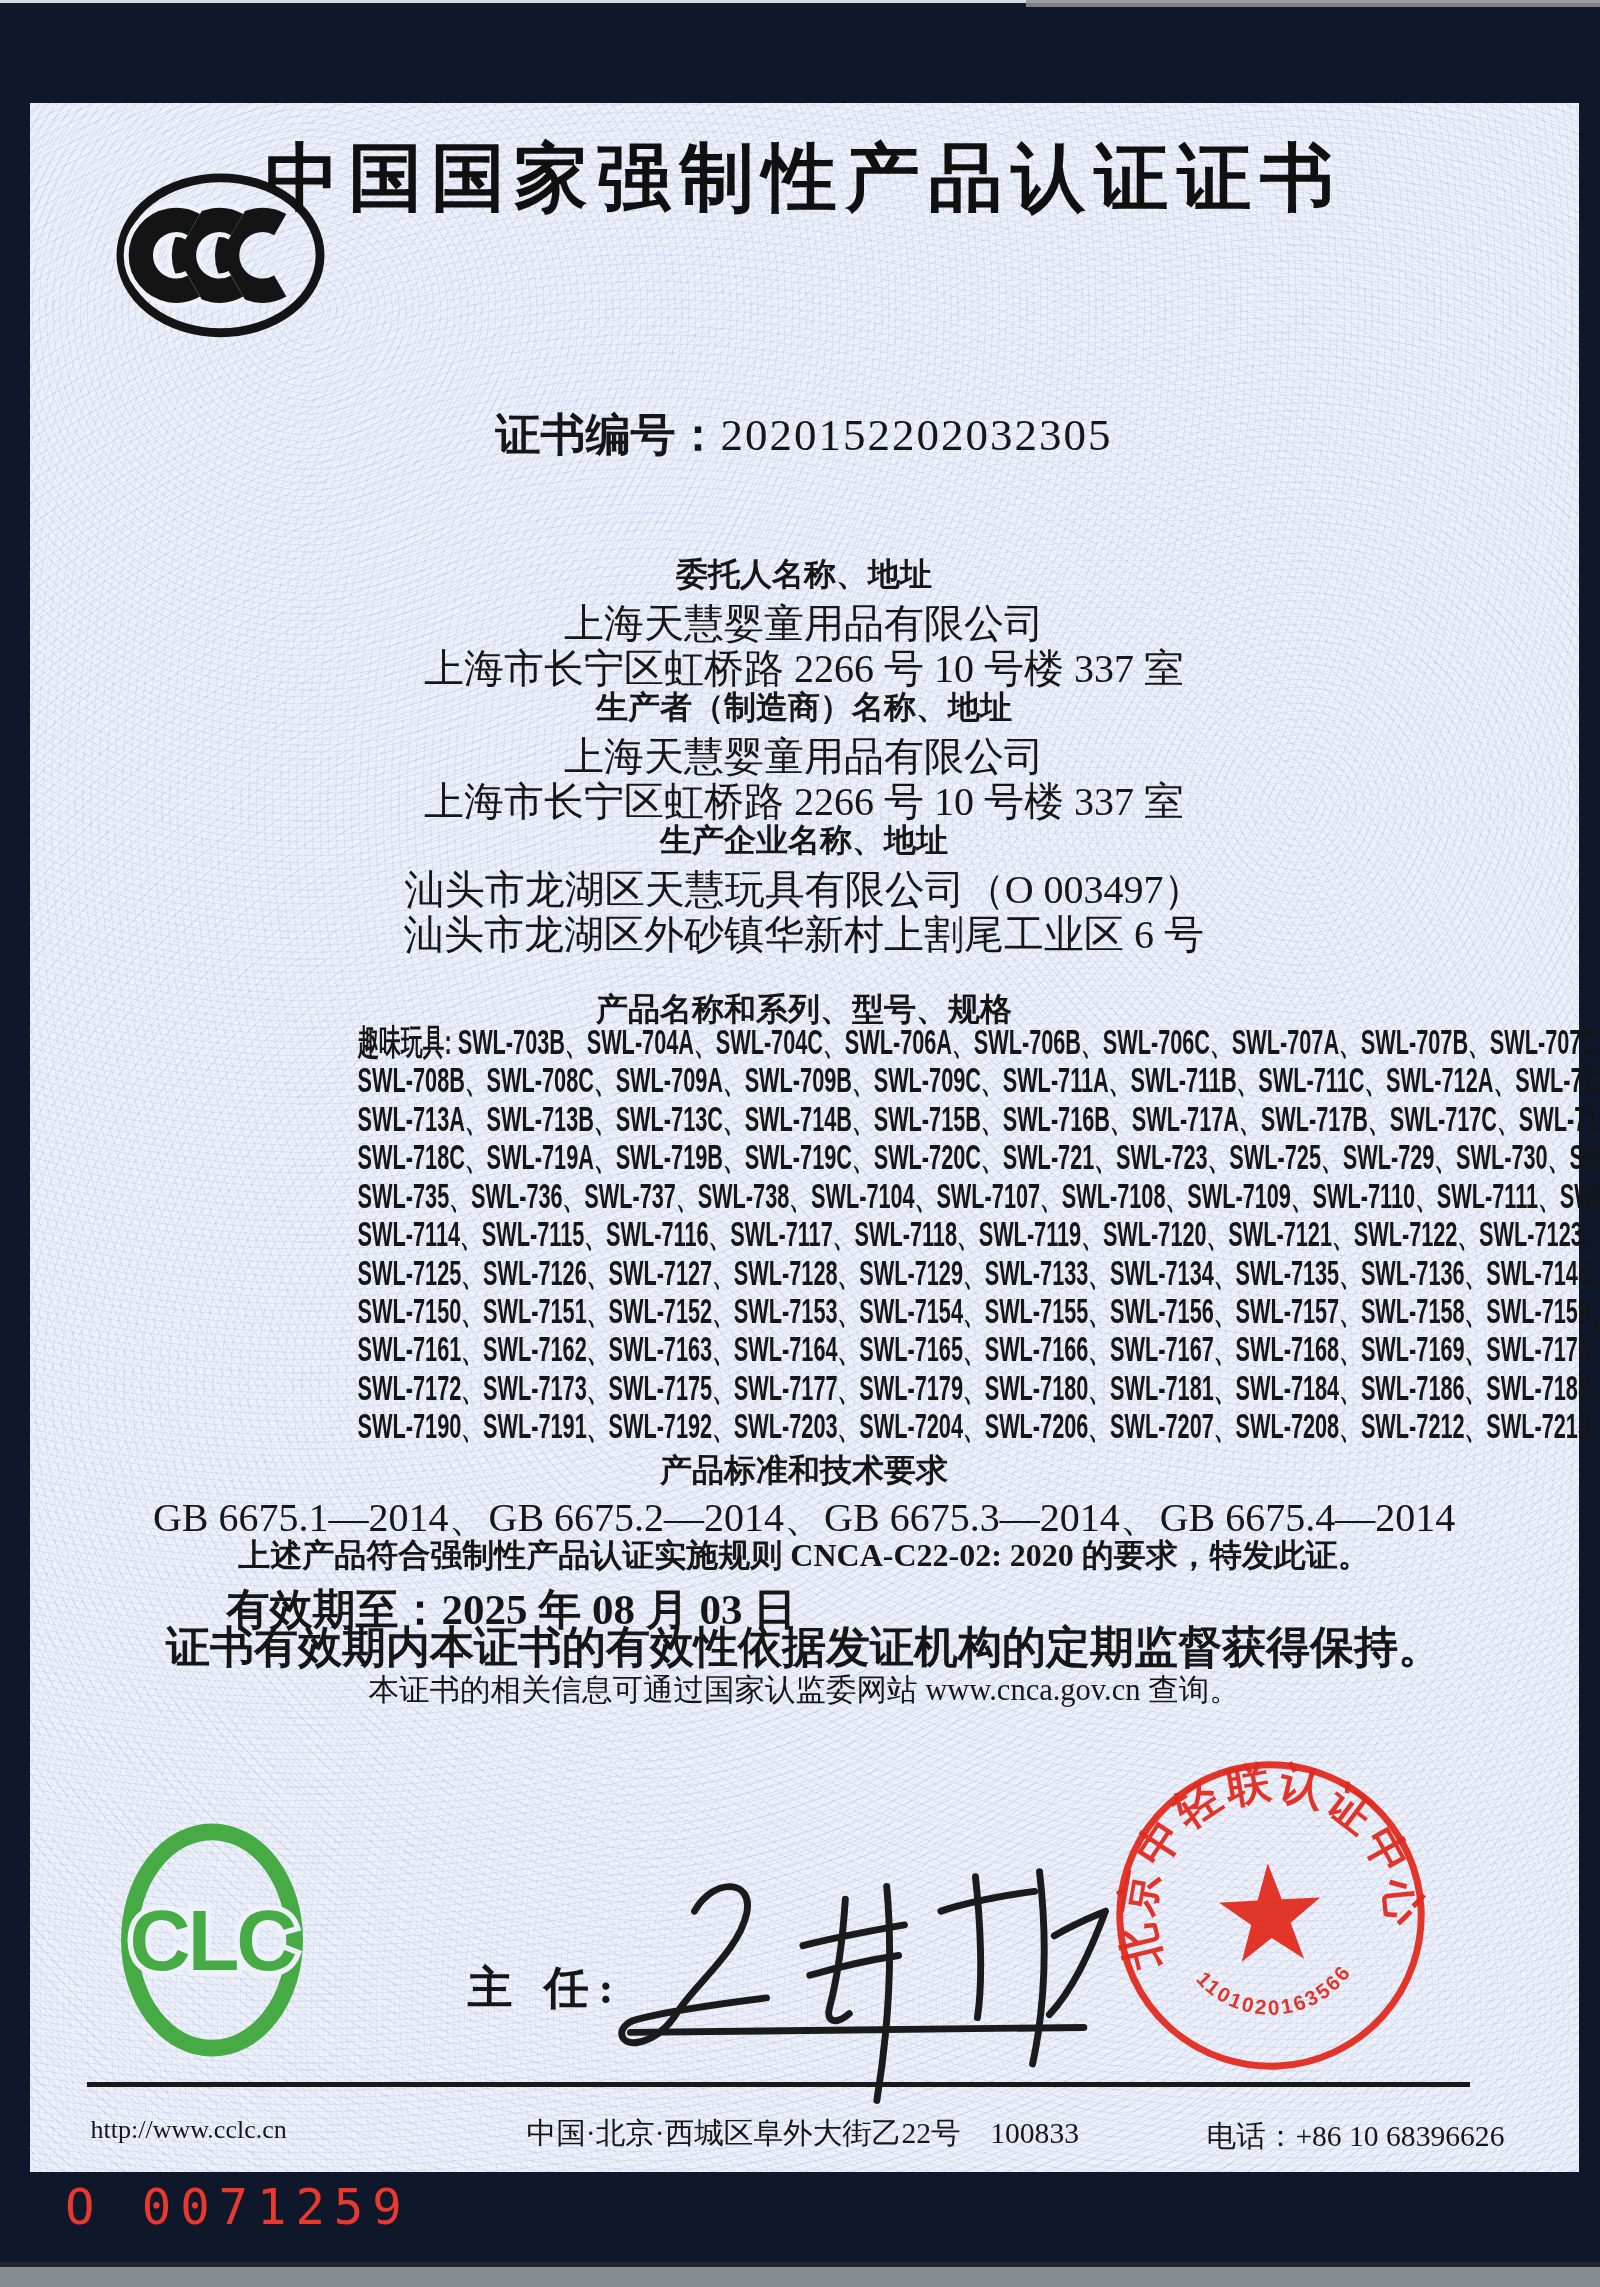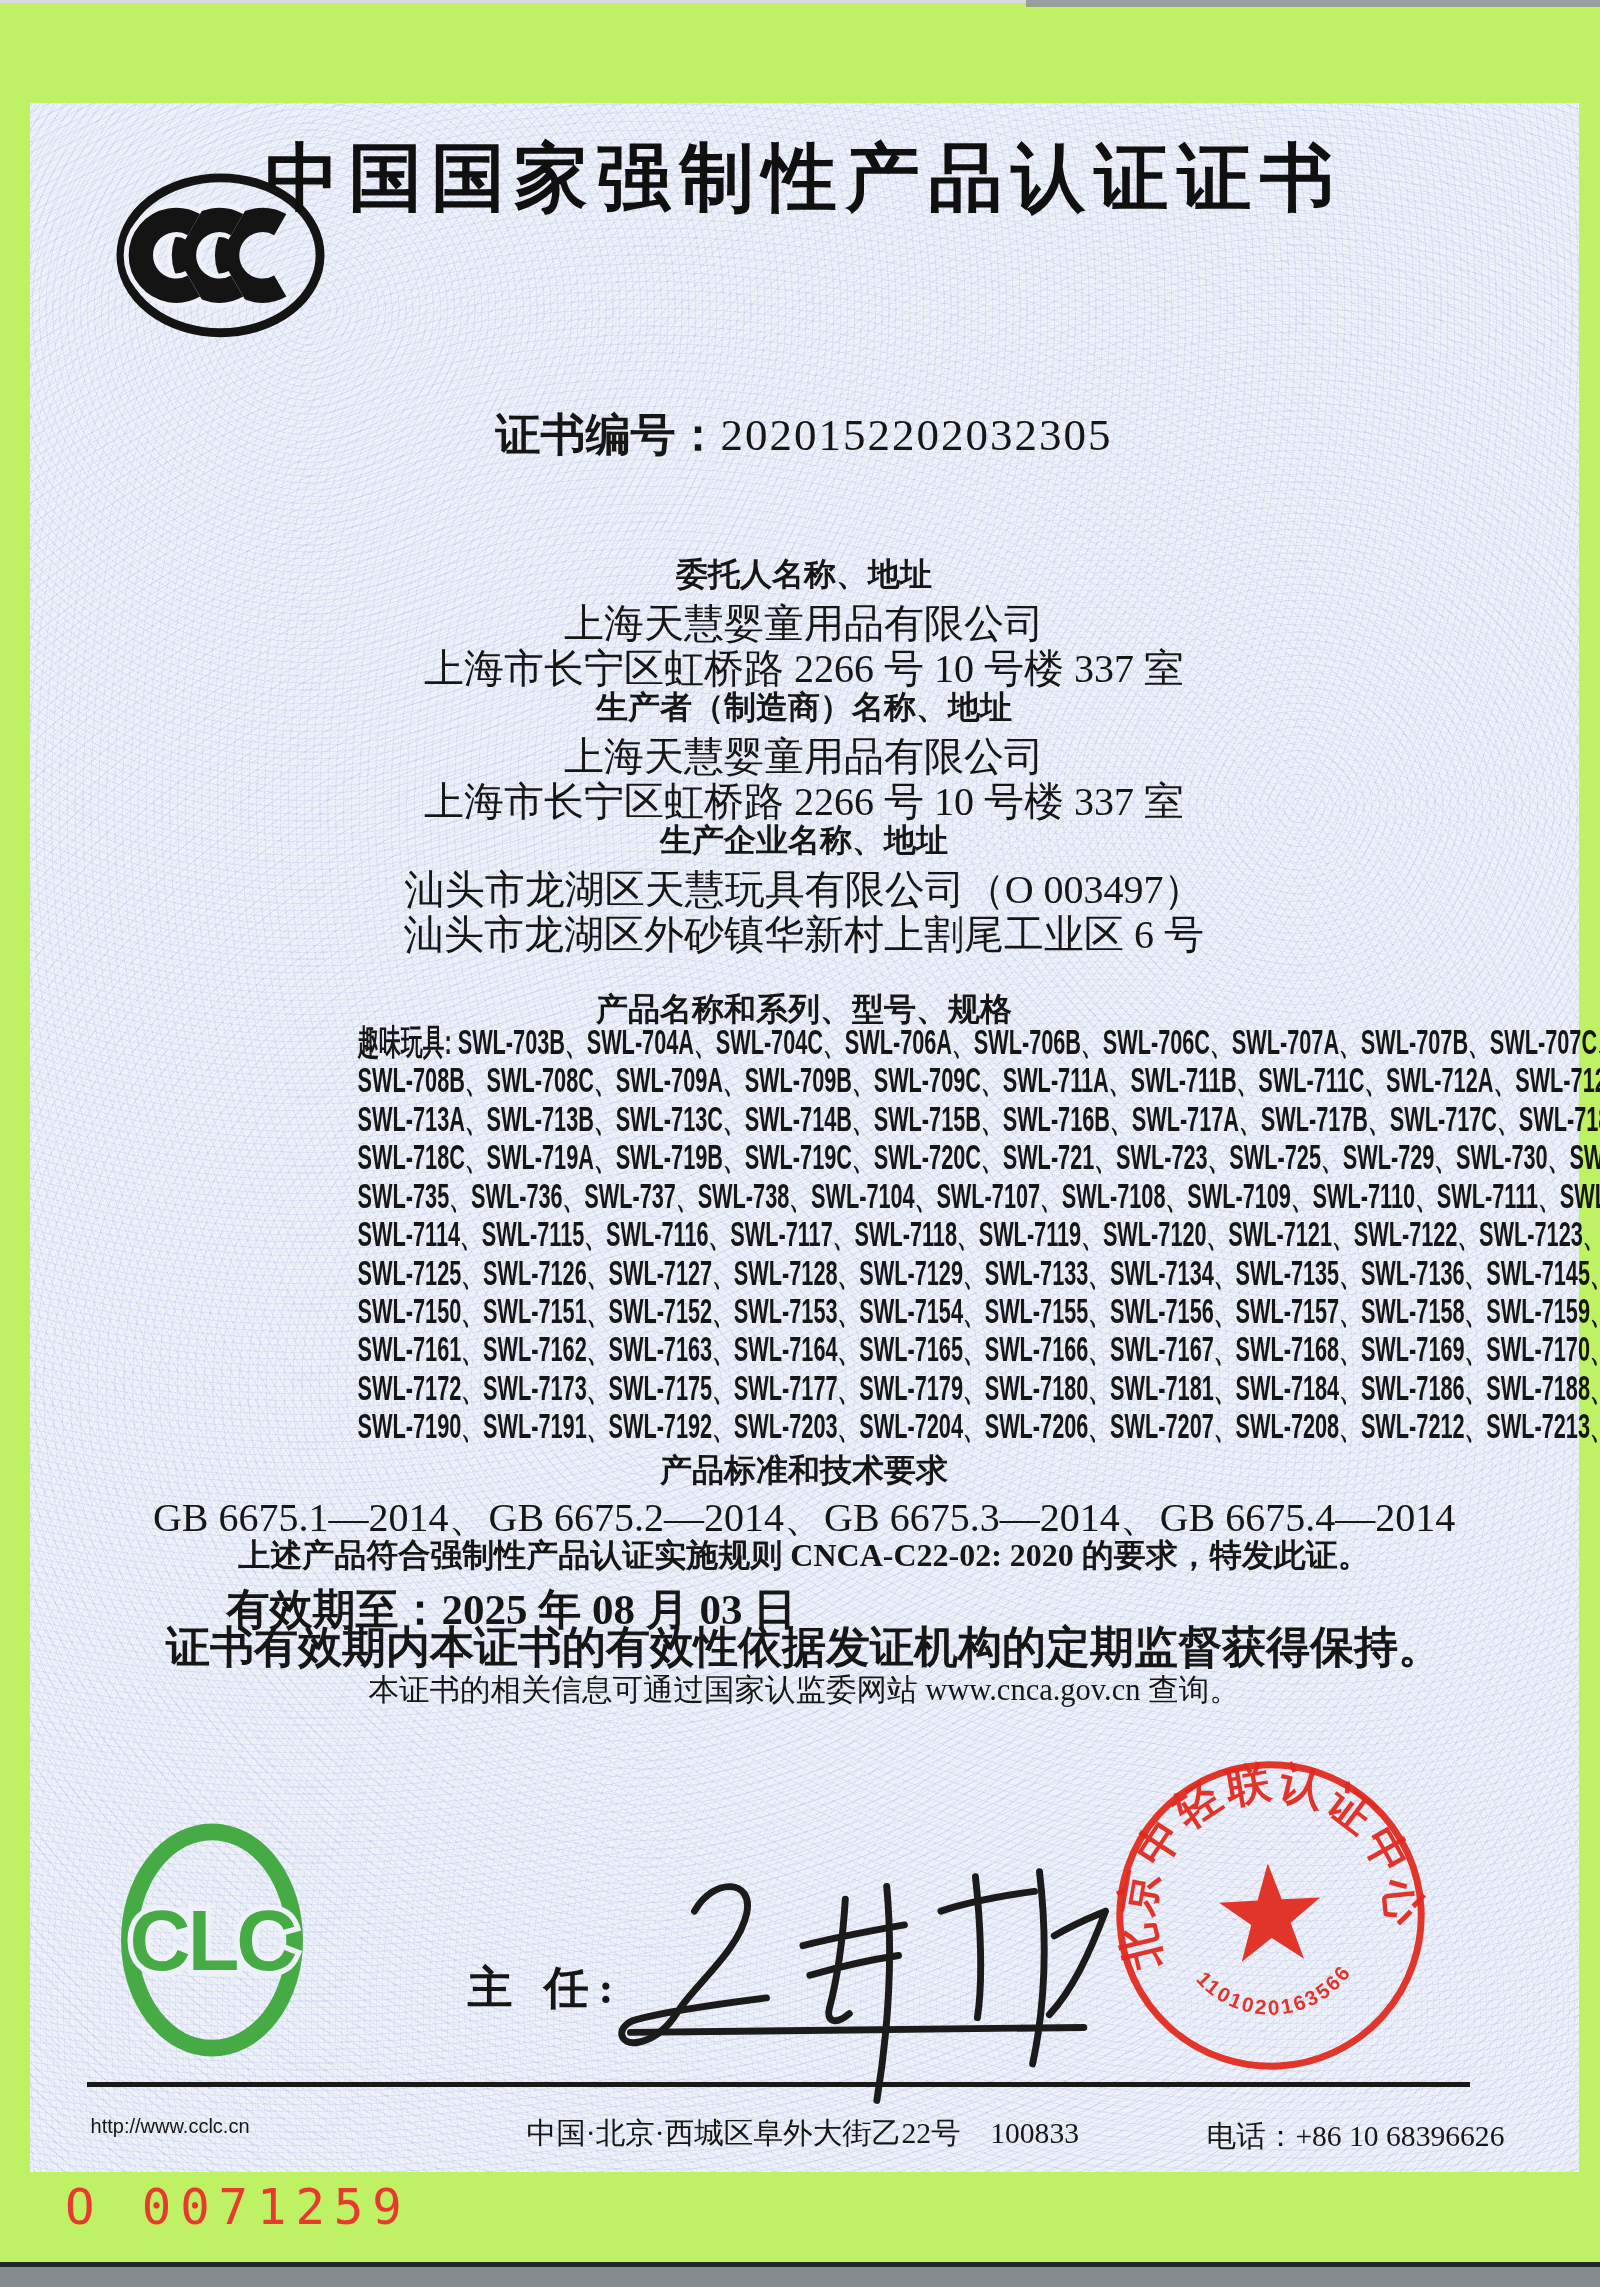--- a/index.html
+++ b/index.html
@@ -1,19 +1,19 @@
 <!DOCTYPE html>
 <html><head>
 <meta charset="utf-8">
 <style>
   html,body{margin:0;padding:0;}
   body{background:#e9eaec;}
   .page{
     position:relative; width:1601px; height:2287px;
-    background:#bef264; overflow:hidden;
+    background:#0f172a; overflow:hidden;
     font-family:"Liberation Serif","DejaVu Serif",serif;
     color:#161616;
   }
   .top-hairline{position:absolute;top:0;left:0;width:100%;height:3px;background:#d7dade;}
   .top-right-sliver{position:absolute;top:0;left:1026px;width:574px;height:6.9px;background:#8f9498;opacity:.85;}
   
   .paper{
     position:absolute; left:29.6px; top:103px; width:1549px; height:2069px;
     background-color:#eef1f9;
     background-image:
@@ -40,21 +40,21 @@
   }
   .dates{position:absolute; left:197px; top:1478px; width:1133px; display:flex; justify-content:space-between; font-weight:bold; font-size:43px; white-space:nowrap;}
   .validity{top:1520px; font-weight:bold; font-size:44px;}
   .query{top:1570px; font-size:30.5px;}
   .director{
     position:absolute; left:438px; top:1855px; font-weight:bold; font-size:45px;
     letter-spacing:9.9px; white-space:nowrap;
   }
   .rule{position:absolute; left:57px; top:1979px; width:1383px; height:4.9px; background:#191919;}
   .foot{position:absolute; white-space:nowrap;}
-  .foot.web{left:61px; top:2012px; font-family:Liberation Sans, sans-serif; font-size:20px;}
+  .foot.web{left:61px; top:2012px; font-family:Liberation Serif, serif; font-size:26px;}
   .foot.addr{left:497px; top:2010px; font-size:29.6px;}
   .foot.tel{left:1177px; top:2013px; font-size:29.6px;}
   .ccc-logo{position:absolute; left:77px; top:66px;}
   .clc-logo{position:absolute; left:81px; top:1717px;}
   .sig{position:absolute; left:561px; top:1749px;}
   .seal{position:absolute; left:1076px; top:1648px; transform:rotate(-3deg);}
   .serial{
     position:absolute; left:65px; top:2179px; color:#e8392f;
     font-family:"DejaVu Sans Mono","Liberation Mono",monospace;
     font-size:49px; letter-spacing:8.9px; white-space:nowrap;

